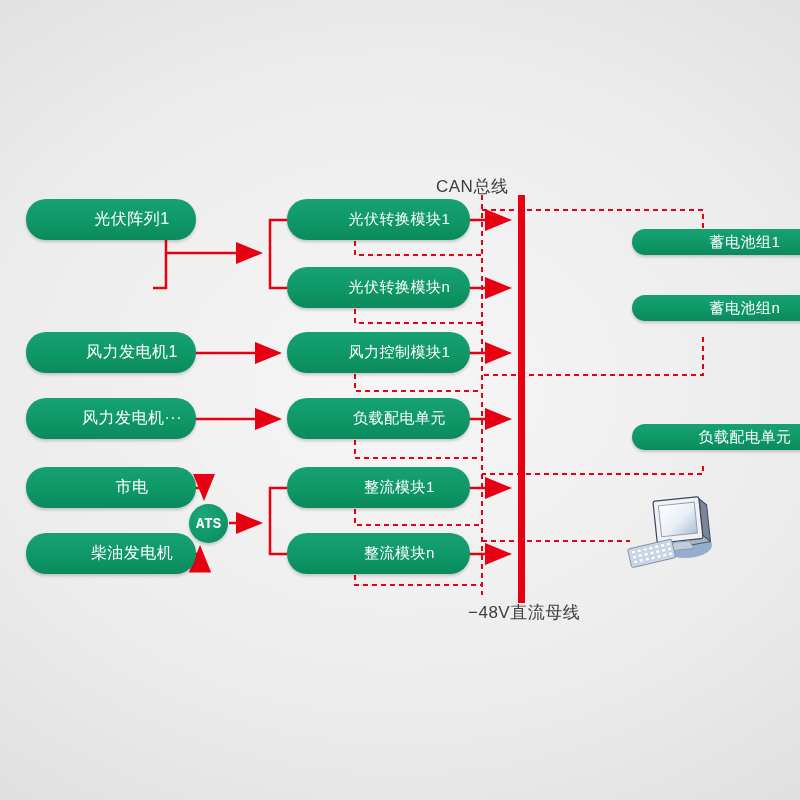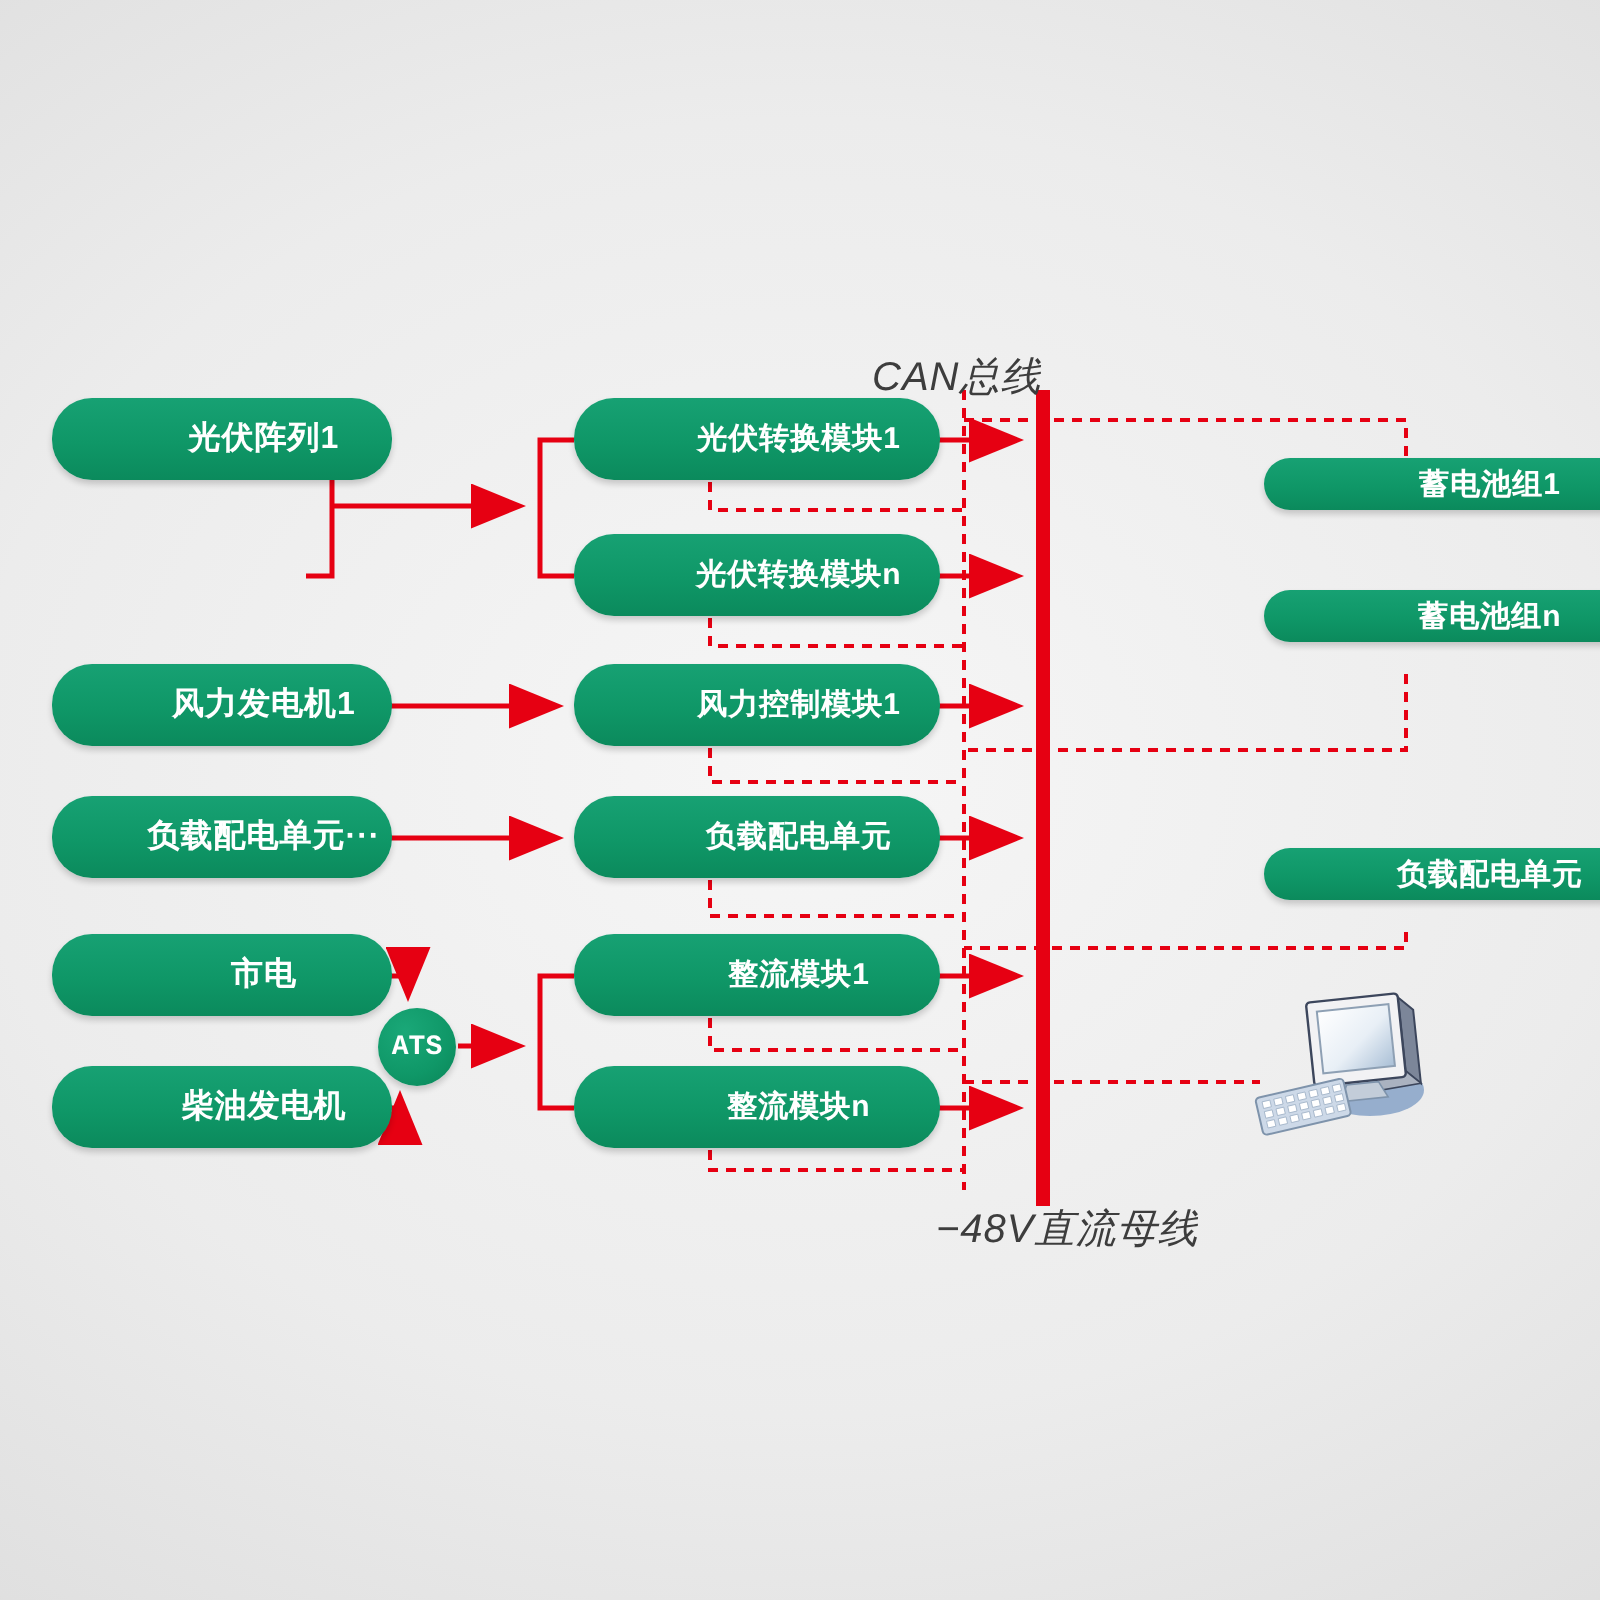--- a/index.html
+++ b/index.html
@@ -11,32 +11,32 @@
   #stage{
     position:relative;width:800px;height:800px;
     background:radial-gradient(ellipse 115% 90% at 50% 48%, #f6f6f6 0%, #ececec 45%, #e0e0e0 72%, #c9c9c9 100%);
   }
   #wires{position:absolute;left:0;top:0;width:800px;height:800px;}
   .node{
     position:absolute;
     display:flex;align-items:center;justify-content:center;
     background:linear-gradient(180deg,#17a173 0%,#0f9767 55%,#0b8a5c 100%);
     border-radius:20px;
-    color:#ffffff;font-weight:bold;
+    color:#ffffff;font-weight:normal;
     box-shadow:0 2px 3px rgba(0,0,0,0.18);
     letter-spacing:0.5px;
     white-space:nowrap;
     padding-left:42px;
   }
   .src{left:26px;width:128px;height:41px;font-size:16px;}
   .mod{left:287px;width:141px;height:41px;font-size:15px;}
   .right{left:632px;width:142px;height:26px;font-size:15px;}
   .lbl{
-    position:absolute;color:#3d3d3d;font-size:20px;
-    letter-spacing:0.5px;white-space:nowrap;font-style:italic;
+    position:absolute;color:#3d3d3d;font-size:17px;
+    letter-spacing:0.5px;white-space:nowrap;
   }
   #ats{
     position:absolute;left:189px;top:504px;width:39px;height:39px;
     border-radius:50%;
     background:radial-gradient(circle at 35% 30%, #1aa878 0%, #0f9767 60%, #0a8457 100%);
     display:flex;align-items:center;justify-content:center;
     color:#fff;font-weight:bold;font-size:14px;
     box-shadow:0 2px 3px rgba(0,0,0,0.18);
     font-family:Liberation Mono, monospace;
   }
@@ -99,21 +99,21 @@
       <path d="M703,337 V375 H482"></path>
       <path d="M703,466 V474 H482"></path>
       <path d="M482,541 H630"></path>
     </g>
 
     <rect x="518" y="195" width="7" height="408" fill="#e60012"></rect>
   </svg>
 
   <div class="node src" style="top:199px">光伏阵列1</div>
   <div class="node src" style="top:332px">风力发电机1</div>
-  <div class="node src" style="top:398px">负载配电单元···</div>
+  <div class="node src" style="top:398px">风力发电机···</div>
   <div class="node src" style="top:533px">柴油发电机</div>
   <div class="node src" style="top:467px">市电</div>
 
   <div id="ats">ATS</div>
 
   <div class="node mod" style="top:199px">光伏转换模块1</div>
   <div class="node mod" style="top:267px">光伏转换模块n</div>
   <div class="node mod" style="top:332px">风力控制模块1</div>
   <div class="node mod" style="top:398px">负载配电单元</div>
   <div class="node mod" style="top:467px">整流模块1</div>

